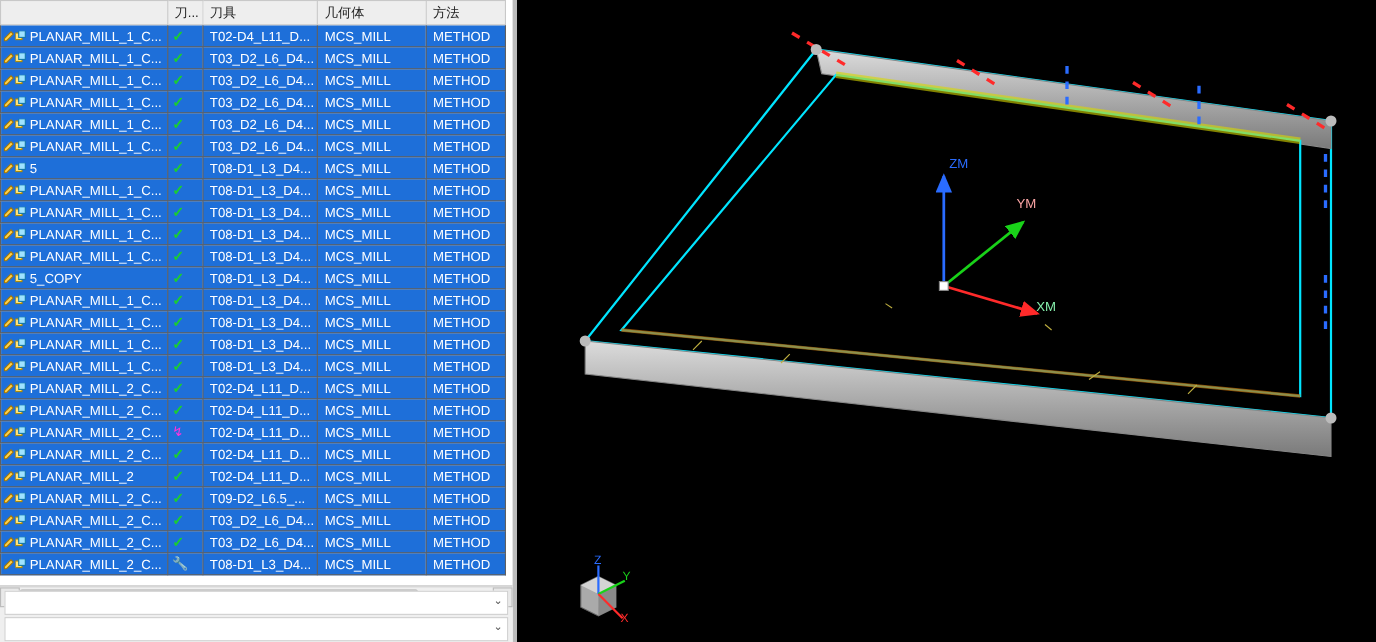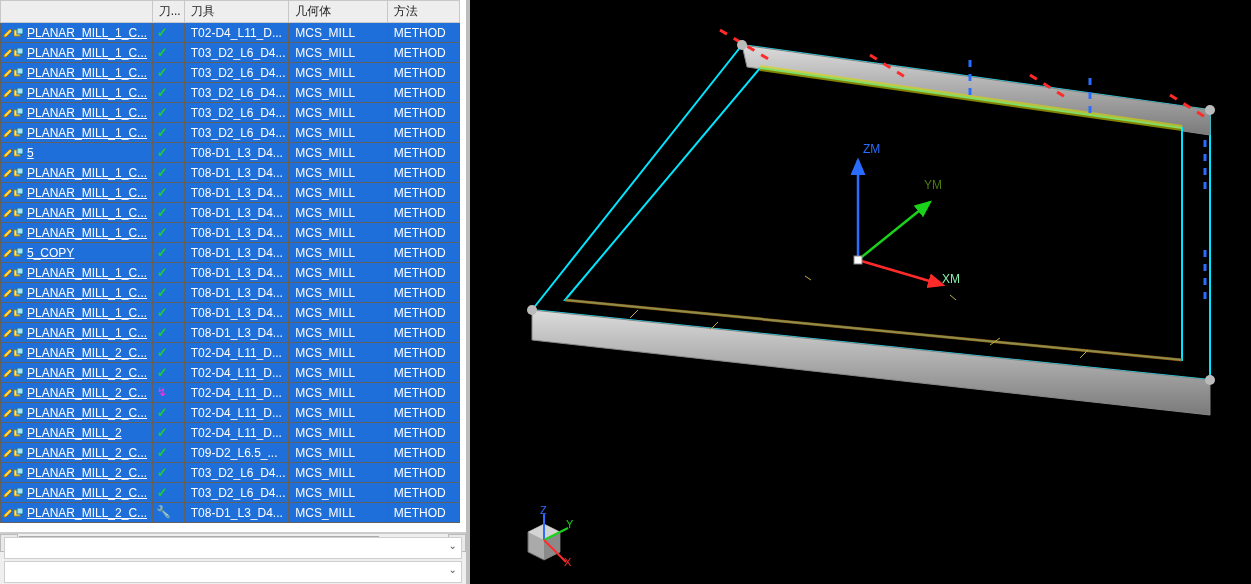--- a/index.html
+++ b/index.html
@@ -24,21 +24,21 @@
   .hscroll-btn { position:absolute; top:0; width:18px; height:18px; background:#e9e9e9; border:1px solid #bbb; box-sizing:border-box; display:flex; align-items:center; justify-content:center; font-size:9px; color:#555; }
   .dropdown-zone { flex:1 1 auto; display:flex; flex-direction:column; justify-content:flex-start; padding:2px 0; background:#efefef; }
   .dd-row { height:20px; border:1px solid #cfcfcf; margin:1px 4px; background:#fff; position:relative; }
   .dd-row .chev { position:absolute; right:4px; top:2px; font-size:10px; color:#555; }
   .viewport { flex:1 1 auto; background:#000; position:relative; }
   .triad { position:absolute; left:368px; top:130px; width:120px; height:160px; }
   .axis-label { position:absolute; font-size:12px; font-family:Arial; }
   .vc { position:absolute; left:44px; bottom:14px; width:60px; height:60px; }
   .vc-label { position:absolute; font-size:11px; font-family:Arial; }
   svg { display:block; }
-  .name-underline { text-decoration:underline; text-decoration-color:#fff; }
+  .name-underline { text-decoration-color:#fff; }
 </style>
 </head>
 <body>
 
 <div class="app">
 
   <div class="left-panel">
 
     <div class="tree-area">
       <table class="tree-table">
@@ -894,21 +894,21 @@
           <marker id="ahB" markerWidth="8" markerHeight="8" refX="6" refY="3" orient="auto">
               <path d="M0,0 L7,3 L0,6 Z" fill="#2a6cff"></path>
             </marker>
         </defs>
         <line x1="20" y1="130" x2="20" y2="30" stroke="#2a6cff" stroke-width="2.5" marker-end="url(#ahB)"></line>
         <line x1="20" y1="130" x2="92" y2="72" stroke="#19d219" stroke-width="2.5" marker-end="url(#ahG)"></line>
         <line x1="20" y1="130" x2="105" y2="155" stroke="#ff2a2a" stroke-width="2.5" marker-end="url(#ahR)"></line>
         <rect x="16" y="126" width="8" height="8" fill="#fff" stroke="#888"></rect>
       </svg>
       <span class="axis-label" style="left:25px; top:12px; color:#2a6cff">ZM</span>
-      <span class="axis-label" style="left:86px; top:48px; color:#4d7c0f">YM</span>
+      <span class="axis-label" style="left:86px; top:48px; color:#fca5a5">YM</span>
       <span class="axis-label" style="left:104px; top:142px; color:#86efac">XM</span>
     </div>
 
     <div class="vc">
       <svg width="60" height="60">
         <polygon points="30,14 46,22 46,42 30,50 14,42 14,22" fill="#aaa" stroke="#666"></polygon>
         <polygon points="30,14 46,22 30,30 14,22" fill="#d4d4d4"></polygon>
         <polygon points="30,30 46,22 46,42 30,50" fill="#8a8a8a"></polygon>
         <line x1="30" y1="30" x2="30" y2="4" stroke="#2a6cff" stroke-width="2"></line>
         <line x1="30" y1="30" x2="54" y2="18" stroke="#19d219" stroke-width="2"></line>

